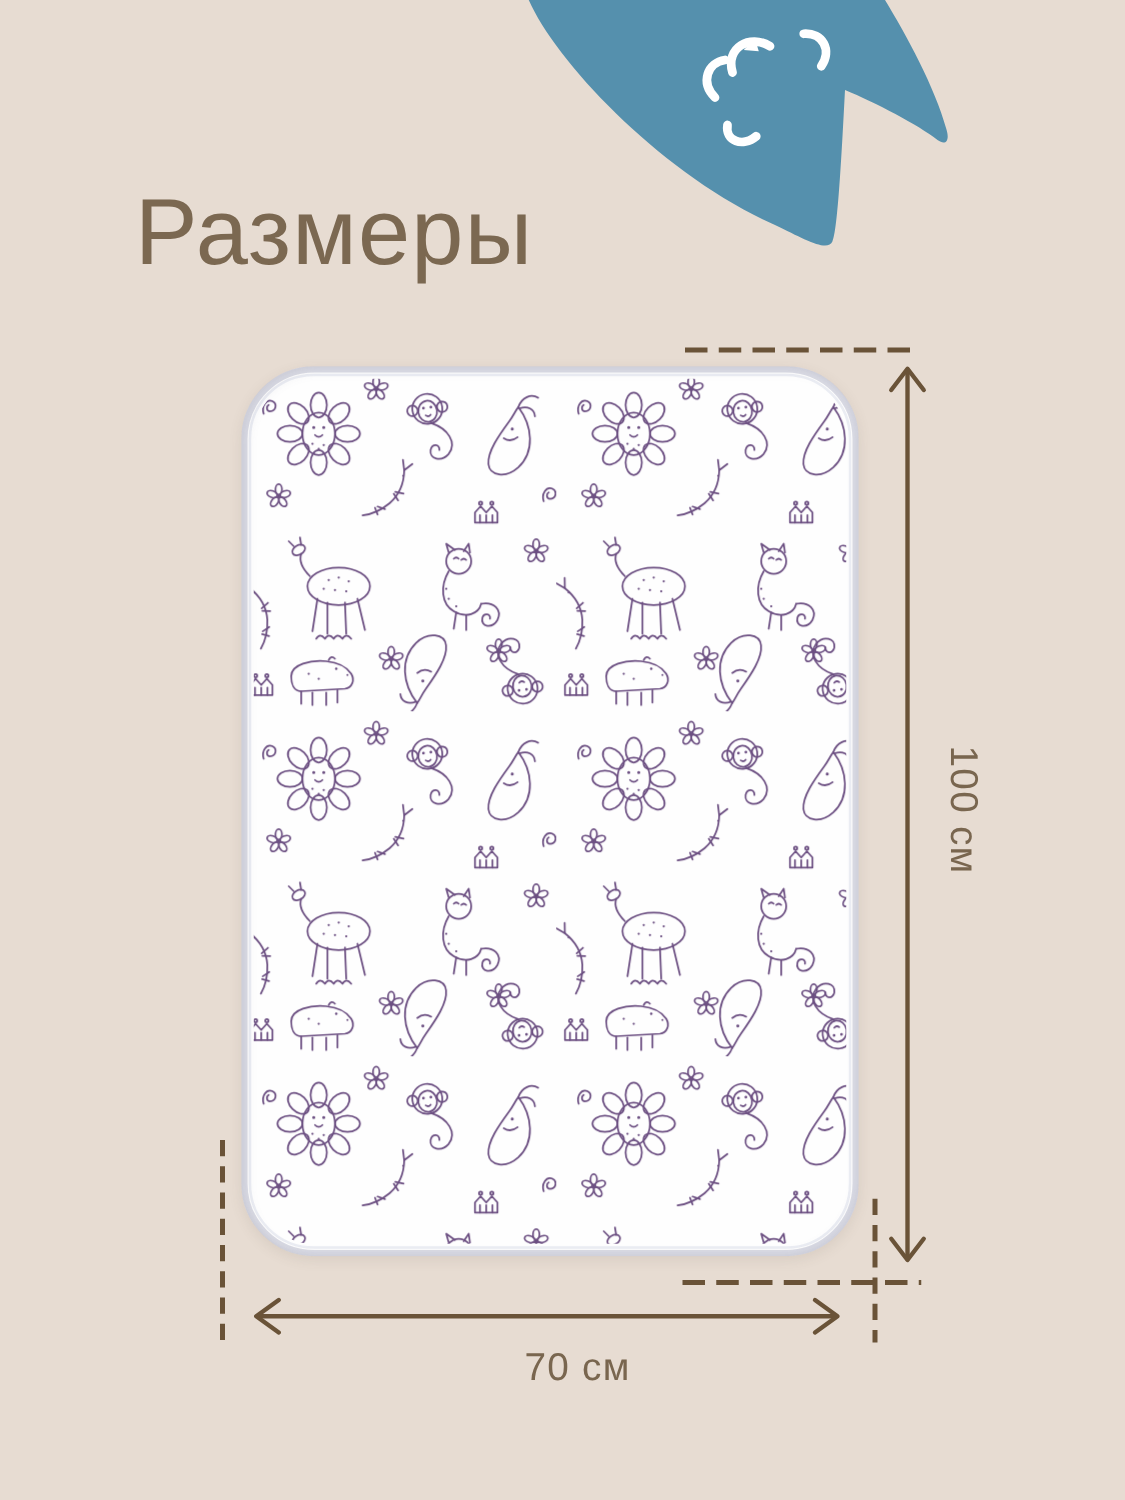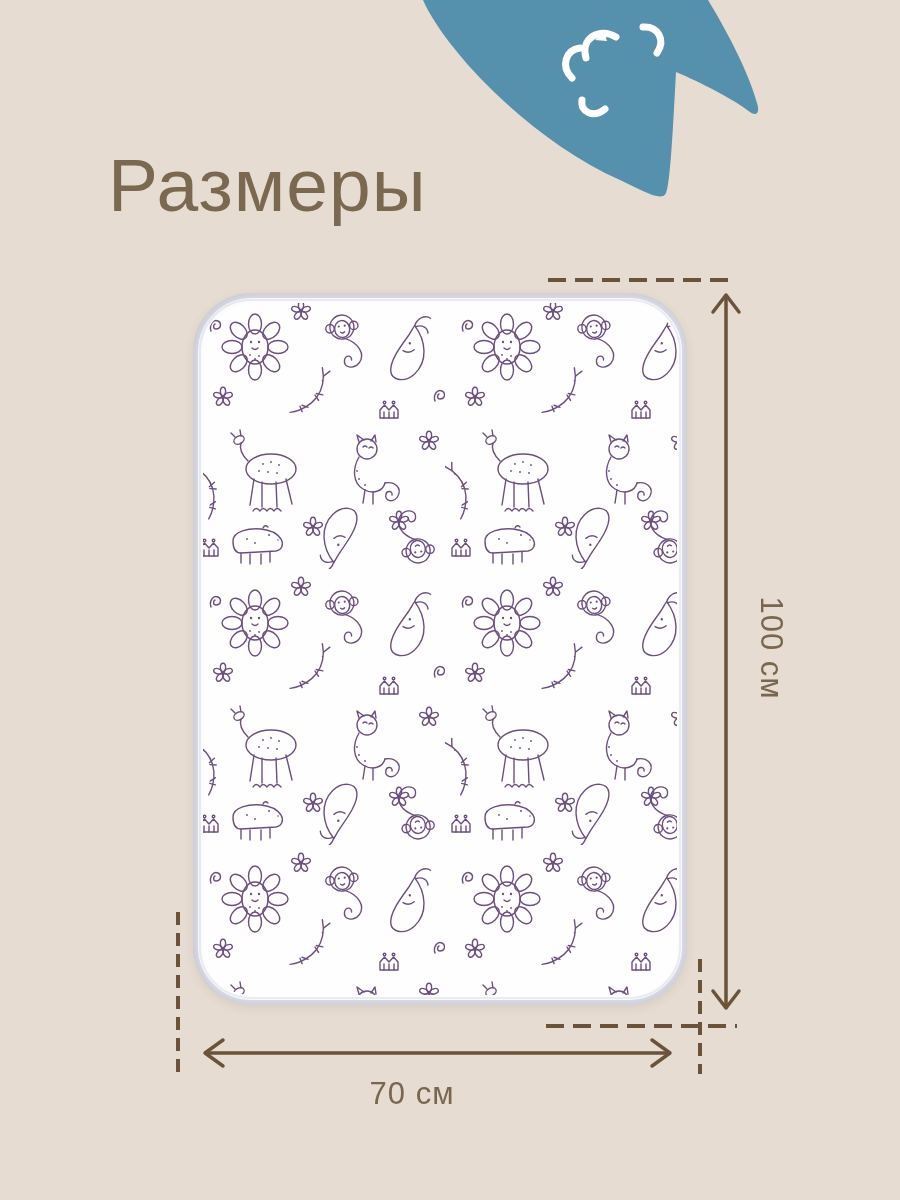--- a/index.html
+++ b/index.html
@@ -46,21 +46,21 @@
   .dash-v{stroke-dasharray:13 8;}
 
   .dim-label{
     position:absolute;color:#79664f;font-size:31px;letter-spacing:1px;white-space:nowrap;
   }
   .dim-label.height{
     left:771px;top:648px;
     transform:translate(-50%,-50%) rotate(90deg);
   }
   .dim-label.width{
-    left:412px;top:1076px;
+    left:462px;top:1076px;
     transform:translate(-50%,0);
   }
 </style>
 </head>
 <body>
 
 <div class="canvas">
 
   <svg class="corner-shape" viewBox="0 0 350 215" aria-hidden="true">
     <path d="M 3 0 C 25 50 110 140 200 180 C 225 192 242 202 246 193

